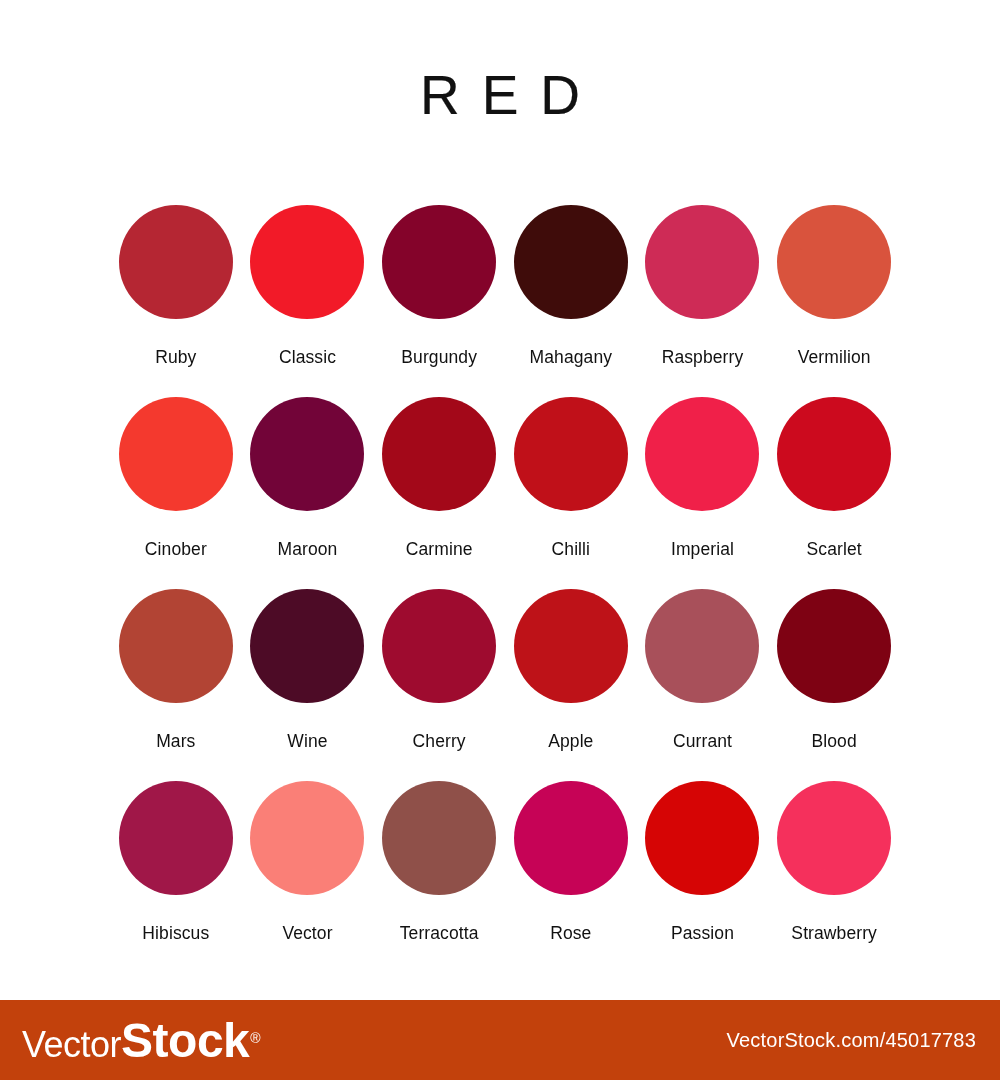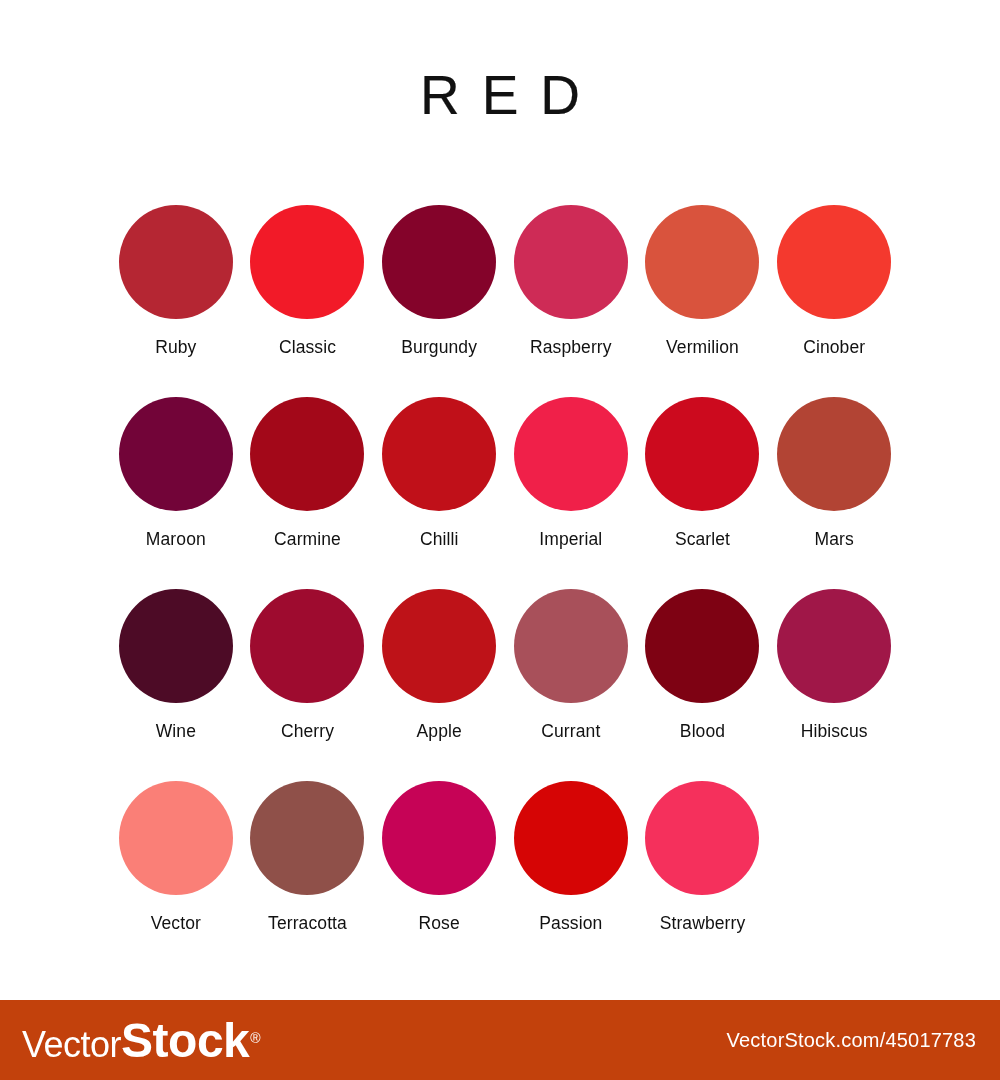--- a/index.html
+++ b/index.html
@@ -59,21 +59,21 @@
     flex-direction: column;
     align-items: center;
   }
   .swatch-dot {
     width: 114px;
     height: 114px;
     border-radius: 50%;
     flex: 0 0 auto;
   }
   .swatch-label {
-    margin-top: 18px;
+    margin-top: 28px;
     font-family: "Liberation Sans", sans-serif;
     font-size: 17.5px;
     font-weight: 400;
     color: #111111;
     text-align: center;
     white-space: nowrap;
     letter-spacing: 0.1px;
   }
   .footer {
     position: relative;
@@ -139,20 +139,24 @@
           <div class="swatch-dot" style="background: rgb(181, 38, 51);"></div>
           <div class="swatch-label">Ruby</div>
         </div>
         <div class="swatch">
           <div class="swatch-dot" style="background: rgb(242, 26, 40);"></div>
           <div class="swatch-label">Classic</div>
         </div>
         <div class="swatch">
           <div class="swatch-dot" style="background: rgb(132, 3, 42);"></div>
           <div class="swatch-label">Burgundy</div>
+        </div>
+        <div class="swatch">
+          <div class="swatch-dot" style="background: rgb(63, 12, 10);"></div>
+          <div class="swatch-label">Mahagany</div>
         </div>
         <div class="swatch">
           <div class="swatch-dot" style="background: rgb(206, 43, 86);"></div>
           <div class="swatch-label">Raspberry</div>
         </div>
         <div class="swatch">
           <div class="swatch-dot" style="background: rgb(217, 83, 61);"></div>
           <div class="swatch-label">Vermilion</div>
         </div>
         <div class="swatch">

